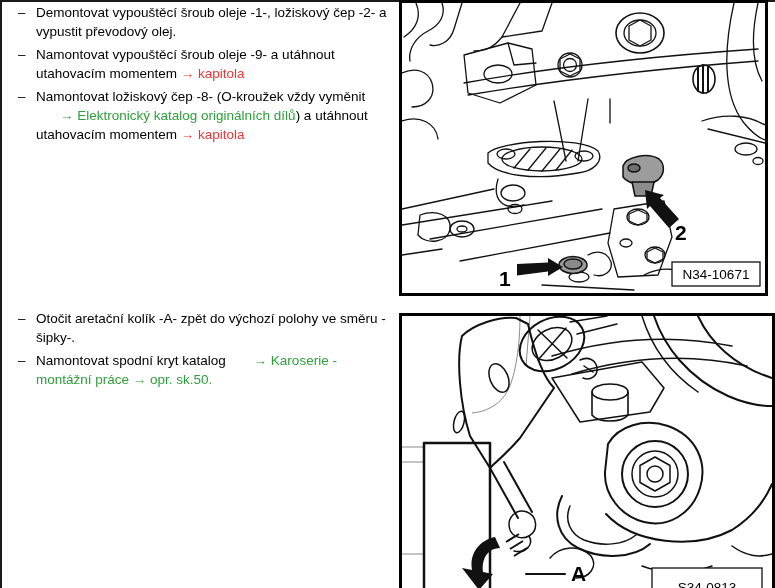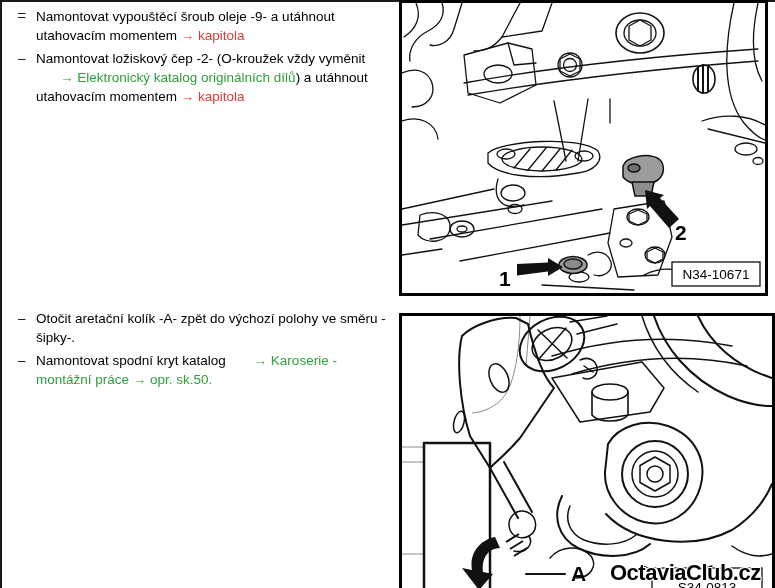--- a/index.html
+++ b/index.html
@@ -35,27 +35,27 @@
 </style>
 </head>
 <body>
 
 <div class="page">
   <div class="top-rule"></div>
   <div class="left-rule"></div>
 
   <div class="group group-a">
     <div class="item">
-      <span class="dash">–</span>
+      <span class="dash">–</span><span>Demontovat vypouštěcí šroub oleje -1-, ložiskový čep -2- a vypustit převodový olej.</span>
     </div>
     <div class="item">
       <span class="dash">–</span><span>Namontovat vypouštěcí šroub oleje -9- a utáhnout utahovacím momentem </span><a class="link-red">→&nbsp;kapitola</a>
     </div>
     <div class="item">
-      <span class="dash">–</span><span>Namontovat ložiskový čep -2- (O-kroužek vždy vyměnit </span><a class="link-green">→&nbsp;Elektronický katalog originálních dílů</a><span>) a utáhnout utahovacím momentem </span><a class="link-red">→&nbsp;kapitola</a>
+      <span class="dash">–</span><span>Namontovat ložiskový čep -8- (O-kroužek vždy vyměnit </span><a class="link-green">→&nbsp;Elektronický katalog originálních dílů</a><span>) a utáhnout utahovacím momentem </span><a class="link-red">→&nbsp;kapitola</a>
     </div>
   </div>
 
   <div class="group group-b">
     <div class="item">
       <span class="dash">–</span><span>Otočit aretační kolík -A- zpět do výchozí polohy ve směru - šipky-.</span>
     </div>
     <div class="item">
       <span class="dash">–</span><span>Namontovat spodní kryt katalog </span><a class="link-green">→&nbsp;Karoserie - montážní práce →&nbsp;opr. sk.50.</a>
     </div>
@@ -185,14 +185,13 @@
       </g>
       <g stroke="#111" stroke-width="2" fill="none">
         <path d="M104,226 L117,218 M108,233 L121,225 M112,240 L125,232"></path>
       </g>
       <rect x="250" y="252" width="110" height="26" fill="#fff" stroke="#111" stroke-width="1.3"></rect>
       <text x="305" y="276" text-anchor="middle" font-size="13.5" fill="#000">S34-0813</text>
       <text x="169" y="265" font-size="21" font-weight="bold" fill="#000">A</text>
     </svg>
   </div>
 
-  <div class="watermark">OctaviaClub.cz</div>
 </div>
 
 </body></html>

